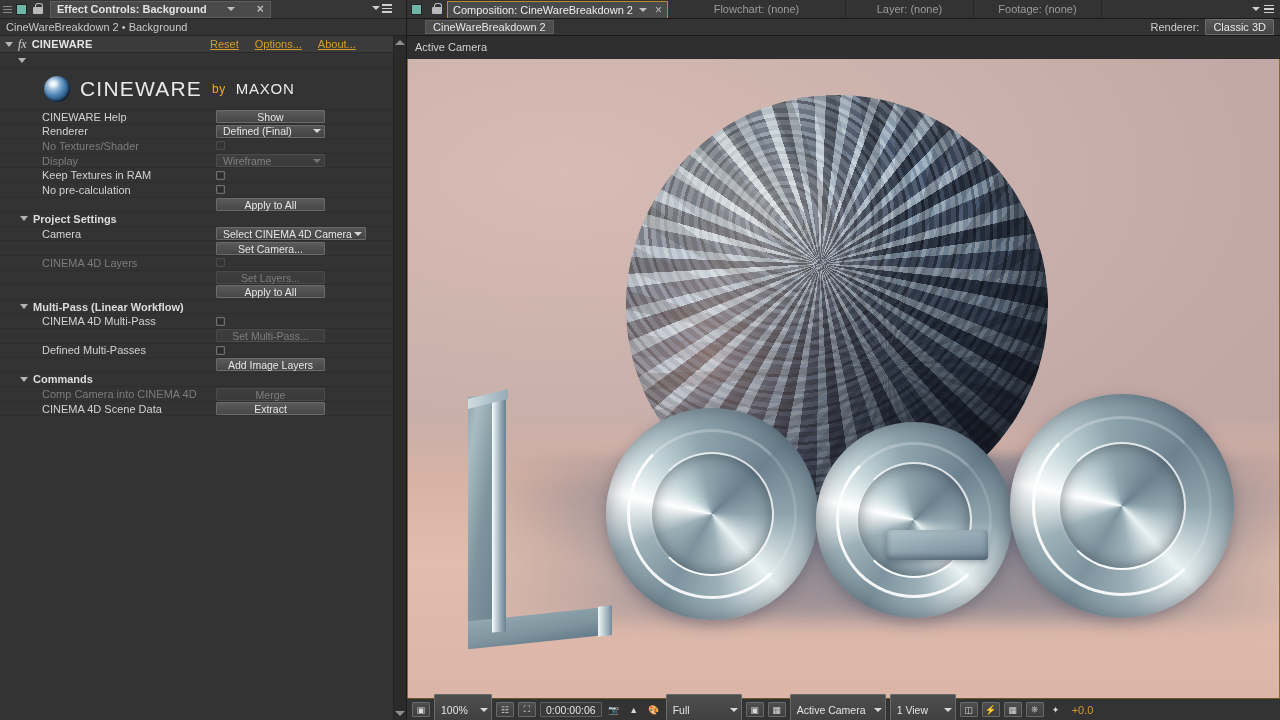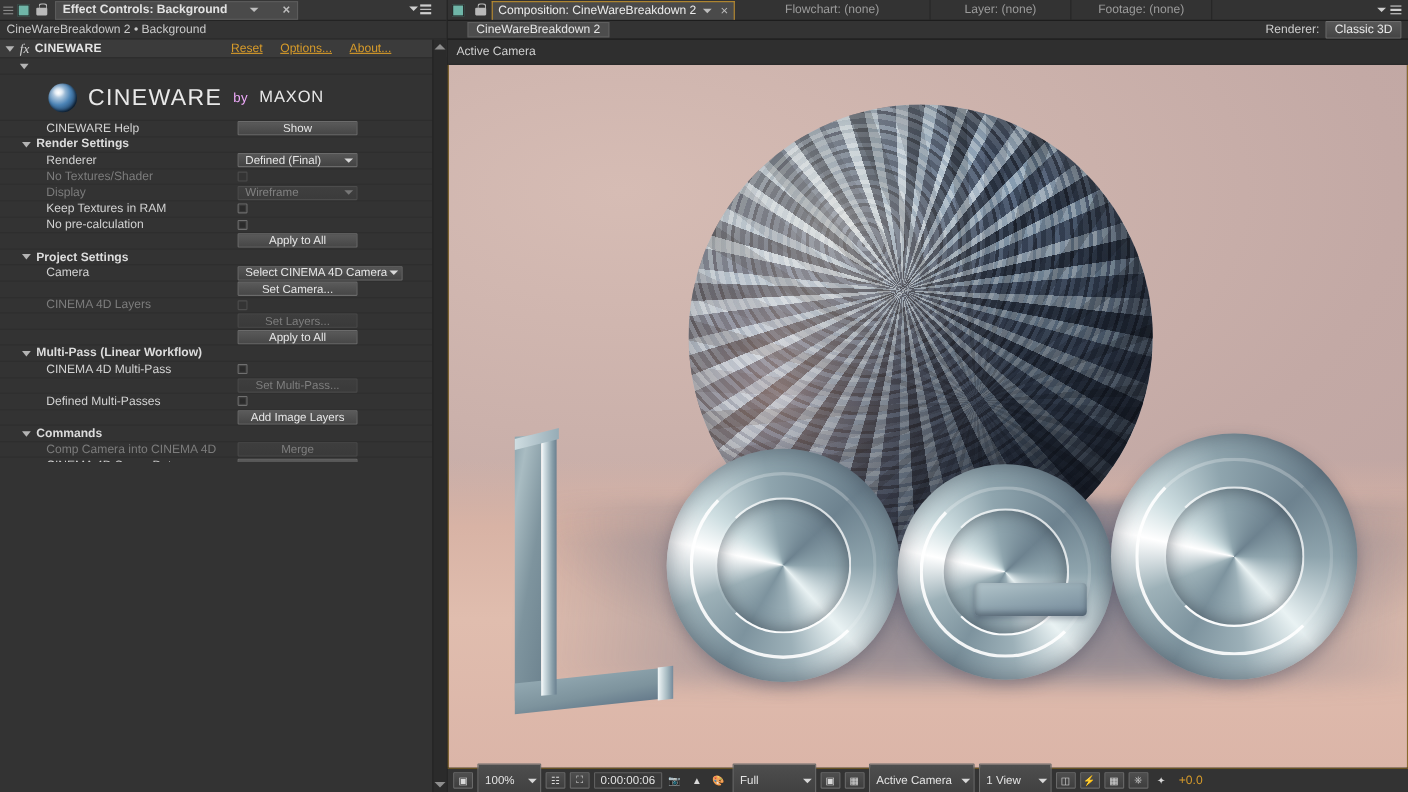--- a/index.html
+++ b/index.html
@@ -74,21 +74,21 @@
     border-bottom: 1px solid #2d2d2d;
   }
   .brand-orb {
     width:26px;height:26px;border-radius:50%;
     background: radial-gradient(circle at 35% 32%, #ffffff 0%, #b9cfe3 16%, #4b83b5 46%, #1d3f63 78%, #12283f 100%);
     box-shadow: inset -1px -1px 3px rgba(0,0,0,.7);
     position: relative;
   }
   .brand-orb:after{content:"";position:absolute;left:5px;top:4px;width:9px;height:7px;border-radius:50%;background:rgba(255,255,255,.55);filter:blur(1px);}
   .brand-name { font-size:21px; color:#e9e9e9; letter-spacing:1.2px; font-weight:300;}
-  .brand-by { font-size:12px; color:#f0abfc; letter-spacing:.5px;}
+  .brand-by { font-size:12px; color:#eab308; letter-spacing:.5px;}
   .brand-maxon { font-size:15px; color:#e9e9e9; letter-spacing:.8px;}
 
   
   .rows { background:#333333; }
   .row {
     height: 14.6px; display: flex; align-items: center;
     border-bottom: 1px solid #2e2e2e;
     position: relative;
   }
   .row-label {
@@ -402,26 +402,20 @@
       <span class="brand-name">CINEWARE</span>
       <span class="brand-by">by</span>
       <span class="brand-maxon">MAXON</span>
     </div>
 
     <div class="rows" id="prop-rows">
         <div class="row">
           <div class="row-label">CINEWARE Help</div>
           <div class="ctrl">
             <span class="btn">Show</span>
-          </div>
-        </div>
-        <div class="row">
-          <div class="row-label group">
-            <span class="tri"></span>
-            <span>Render Settings</span>
           </div>
         </div>
         <div class="row">
           <div class="row-label">Renderer</div>
           <div class="ctrl">
             <span class="select w109">
               <span>Defined (Final)</span>
               <span class="sel-tri"></span>
             </span>
           </div>

